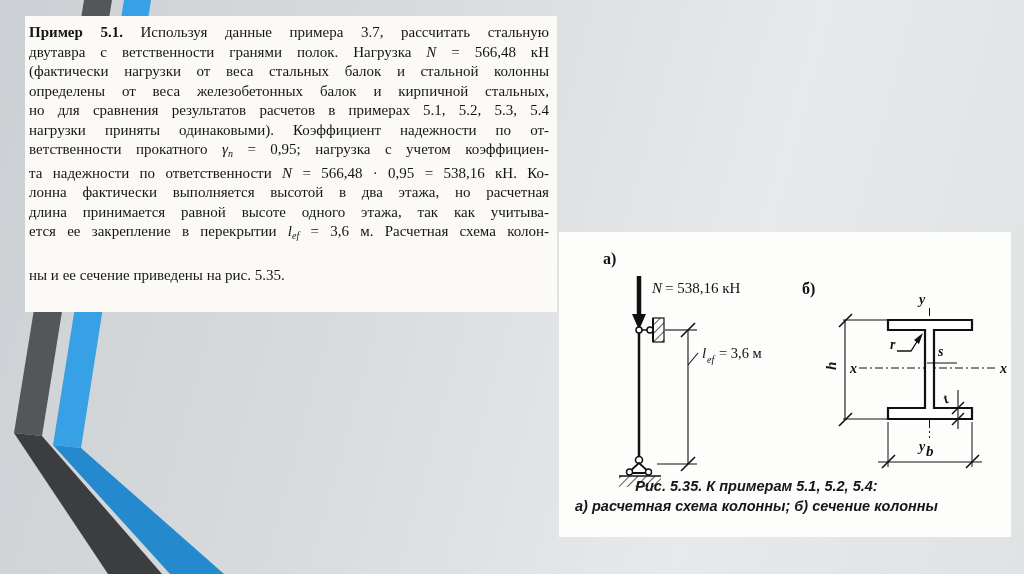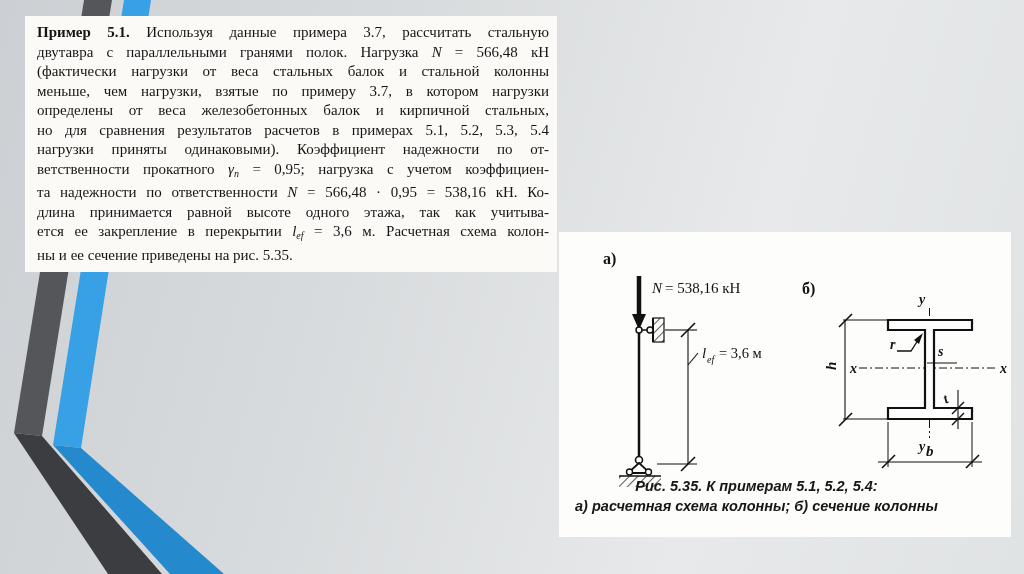--- a/index.html
+++ b/index.html
@@ -3,25 +3,25 @@
 <meta charset="utf-8">
 <style>
   html,body{margin:0;padding:0;}
   body{width:1024px;height:574px;overflow:hidden;
        font-family:"Liberation Serif",serif;}
   .slide{position:absolute;inset:0;width:1024px;height:574px;
          background:linear-gradient(105deg,#ccd0d4 0%,#d8dbdd 35%,#e7e9ea 70%,#e0e3e4 100%);}
   .ribbons{position:absolute;left:0;top:0;width:1024px;height:574px;}
 
   
-  .textbox{position:absolute;left:25px;top:16px;width:532px;height:256px;
-           background:#fbfaf7;box-sizing:border-box;padding:7px 8px 0 12px;}
+  .textbox{position:absolute;left:25px;top:16px;width:532px;height:296px;
+           background:#fbfaf7;box-sizing:border-box;padding:7px 8px 0 4px;}
   .tline{font-size:15px;line-height:19.55px;color:#151515;
          text-align:justify;text-align-last:justify;white-space:normal;}
-  .tline.last{text-align-last:left;}
+  .tline.last{text-align-last:left;margin-top:20px;}
   .seg-b{font-weight:bold;}
   .seg-i{font-style:italic;}
   .seg-s{font-style:italic;font-size:10px;vertical-align:-3px;}
 
   
   .figbox{position:absolute;left:559px;top:232px;width:452px;height:305px;
           background:#fdfdfc;}
   .figsvg{position:absolute;left:0;top:0;}
   .caption{position:absolute;left:0;top:244px;width:395px;text-align:center;
            font-family:"Liberation Sans",sans-serif;font-style:italic;font-weight:bold;
@@ -39,28 +39,28 @@
 
   <svg class="ribbons" viewBox="0 0 1024 574">
     <polygon points="84,0 112,0 42,436 14,433" fill="#54565a"></polygon>
     <polygon points="14,433 42,436 162,574 108,574" fill="#3b3d40"></polygon>
     <polygon points="124,0 151,0 81,448 53,445" fill="#38a0e4"></polygon>
     <polygon points="53,445 81,448 224,574 170,574" fill="#2489cd"></polygon>
   </svg>
 
   <div class="textbox">
     <div class="tline"><span class="seg-b">Пример 5.1.</span><span> Используя данные примера 3.7, рассчитать стальную</span></div>
-    <div class="tline"><span>двутавра с параллельными гранями полок. Нагрузка </span><span class="seg-i">N</span><span> = 566,48 кН</span></div>
+    <div class="tline"><span>двутавра с ветственности гранями полок. Нагрузка </span><span class="seg-i">N</span><span> = 566,48 кН</span></div>
     <div class="tline"><span>(фактически нагрузки от веса стальных балок и стальной колонны</span></div>
-    <div class="tline"><span>меньше, чем нагрузки, взятые по примеру 3.7, в котором нагрузки</span></div>
     <div class="tline"><span>определены от веса железобетонных балок и кирпичной стальных,</span></div>
     <div class="tline"><span>но для сравнения результатов расчетов в примерах 5.1, 5.2, 5.3, 5.4</span></div>
     <div class="tline"><span>нагрузки приняты одинаковыми). Коэффициент надежности по от-</span></div>
     <div class="tline"><span>ветственности прокатного </span><span class="seg-i">γ</span><span class="seg-s">n</span><span> = 0,95; нагрузка с учетом коэффициен-</span></div>
     <div class="tline"><span>та надежности по ответственности </span><span class="seg-i">N</span><span> = 566,48 · 0,95 = 538,16 кН. Ко-</span></div>
+    <div class="tline"><span>лонна фактически выполняется высотой в два этажа, но расчетная</span></div>
     <div class="tline"><span>длина принимается равной высоте одного этажа, так как учитыва-</span></div>
     <div class="tline"><span>ется ее закрепление в перекрытии </span><span class="seg-i">l</span><span class="seg-s">ef</span><span> = 3,6 м. Расчетная схема колон-</span></div>
     <div class="tline last"><span>ны и ее сечение приведены на рис. 5.35.</span></div>
   </div>
 
   <div class="figbox">
     <svg class="figsvg" width="452" height="305" viewBox="0 0 452 305">
       <defs>
         <pattern id="hatch" width="6" height="6" patternUnits="userSpaceOnUse" patternTransform="rotate(45)">
           <line x1="0" y1="0" x2="0" y2="6" stroke="#111" stroke-width="1.4"></line>

